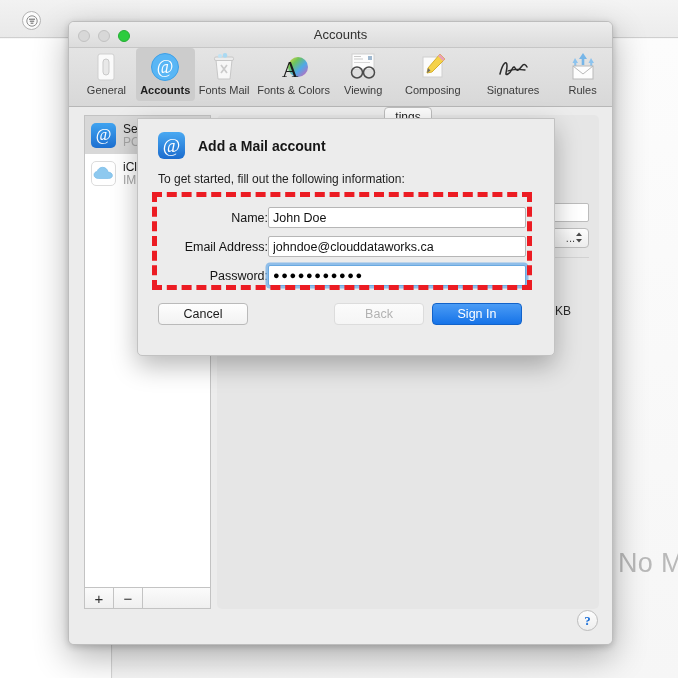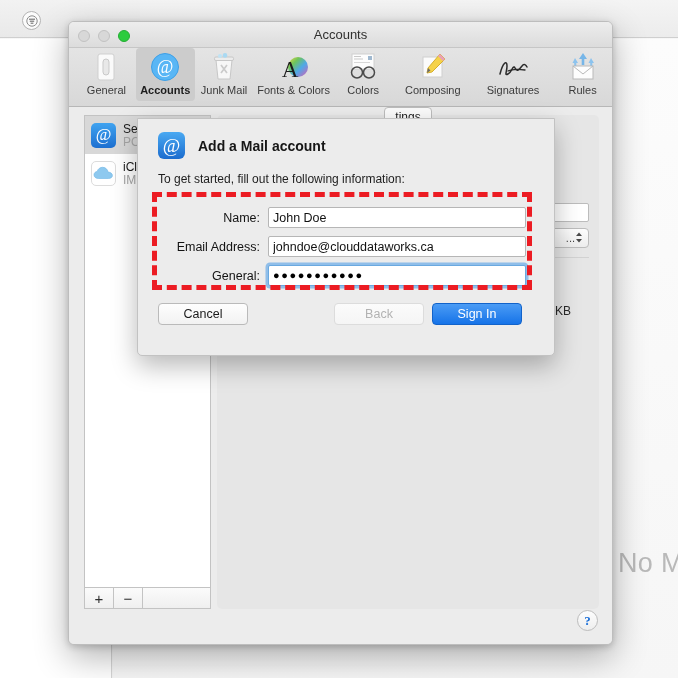--- a/index.html
+++ b/index.html
@@ -173,21 +173,21 @@
     background: linear-gradient(180deg,#4aa9f2,#1b6cce);
     color: #fff; font-size: 19px; font-family: "Liberation Serif", serif;
     display: flex; align-items: center; justify-content: center;
   }
   .sheet-title { font-size: 14px; font-weight: 700; color: #161616; }
   .sheet-sub { font-size: 12px; color: #1d1d1d; padding: 13px 16px 0 20px; }
 
   .form { position: absolute; left: 20px; top: 84px; width: 380px; }
   .form-row { display: flex; align-items: center; height: 29px; }
   .form-label {
-    width: 110px; text-align: right; padding-right: 8px;
+    width: 110px; text-align: right; 
     font-size: 12.5px; color: #131313;
   }
   .form-input {
     width: 258px; height: 21px;
     border: 1px solid #b6b6b6; background: #fff;
     border-radius: 2px;
     font-size: 12.5px; color: #111; font-family: "Liberation Sans", sans-serif;
     padding: 0 4px; outline: none;
   }
   .form-input.focused {
@@ -288,21 +288,21 @@
       <div class="tb-item">
         <div class="tb-ico">
           <svg width="26" height="30" viewBox="0 0 26 30">
             <path d="M5 8 L21 8 L19 27 L7 27 Z" fill="#f7f7f7" stroke="#c7c7c7"></path>
             <rect x="3.5" y="5" width="19" height="3.5" rx="1.4" fill="#ececec" stroke="#c7c7c7"></rect>
             <circle cx="9" cy="4" r="2" fill="#bfe3f5"></circle>
             <circle cx="14" cy="3.4" r="2.3" fill="#a9d9f2"></circle>
             <path d="M10 13 L16 21 M16 13 L10 21" stroke="#cbcbcb" stroke-width="1.7"></path>
           </svg>
         </div>
-        <div class="tb-label">Junk Mail</div>
+        <div class="tb-label">Fonts Mail</div>
       </div>
 
       <div class="tb-item wide">
         <div class="tb-ico">
           <svg width="30" height="30" viewBox="0 0 30 30">
             <defs>
               <linearGradient id="wheelg" x1="0" y1="0" x2="1" y2="1">
                 <stop offset="0%" stop-color="#f6d84a"></stop>
                 <stop offset="30%" stop-color="#6fc45a"></stop>
                 <stop offset="60%" stop-color="#4fa8e8"></stop>
@@ -322,21 +322,21 @@
             <rect x="6" y="2" width="22" height="15" fill="#fdfdfd" stroke="#d0d0d0"></rect>
             <rect x="8" y="4" width="7" height="1" fill="#c9c9c9"></rect>
             <rect x="8" y="6.5" width="9" height="1" fill="#c9c9c9"></rect>
             <rect x="22" y="4" width="4" height="4" fill="#9fb8cf"></rect>
             <rect x="8" y="10" width="16" height="1" fill="#d8d8d8"></rect>
             <circle cx="11" cy="20.5" r="5.5" fill="none" stroke="#4a4a4a" stroke-width="1.5"></circle>
             <circle cx="23" cy="20.5" r="5.5" fill="none" stroke="#4a4a4a" stroke-width="1.5"></circle>
             <line x1="16.5" y1="20" x2="17.5" y2="20" stroke="#4a4a4a" stroke-width="1.5"></line>
           </svg>
         </div>
-        <div class="tb-label">Colors</div>
+        <div class="tb-label">Viewing</div>
       </div>
 
       <div class="tb-item wide">
         <div class="tb-ico">
           <svg width="30" height="30" viewBox="0 0 30 30">
             <rect x="5" y="5" width="19" height="20" fill="#fbfbfb" stroke="#cfcfcf"></rect>
             <path d="M22 2 L27 7 L14 20 L9 21 L10 16 Z" fill="#f5d24a" stroke="#d4af2e"></path>
             <path d="M22 2 L27 7 L25 9 L20 4 Z" fill="#e9a0b8"></path>
             <path d="M9 21 L10 16 L12.5 18.5 Z" fill="#6b6b6b"></path>
           </svg>
@@ -437,21 +437,21 @@
         <div class="form-label">Name:</div>
         <input class="form-input" value="John Doe" style="">
       </div>
 
       <div class="form-row">
         <div class="form-label">Email Address:</div>
         <input class="form-input" value="johndoe@clouddataworks.ca" style="">
       </div>
 
       <div class="form-row">
-        <div class="form-label">General:</div>
+        <div class="form-label">Password:</div>
         <div class="form-input focused">
           <div class="pw-dots">●●●●●●●●●●●</div>
         </div>
       </div>
     </div>
 
     <div class="sheet-buttons">
       <div class="btn btn-cancel">Cancel</div>
       <div class="btn btn-back">Back</div>
       <div class="btn btn-signin">Sign In</div>

